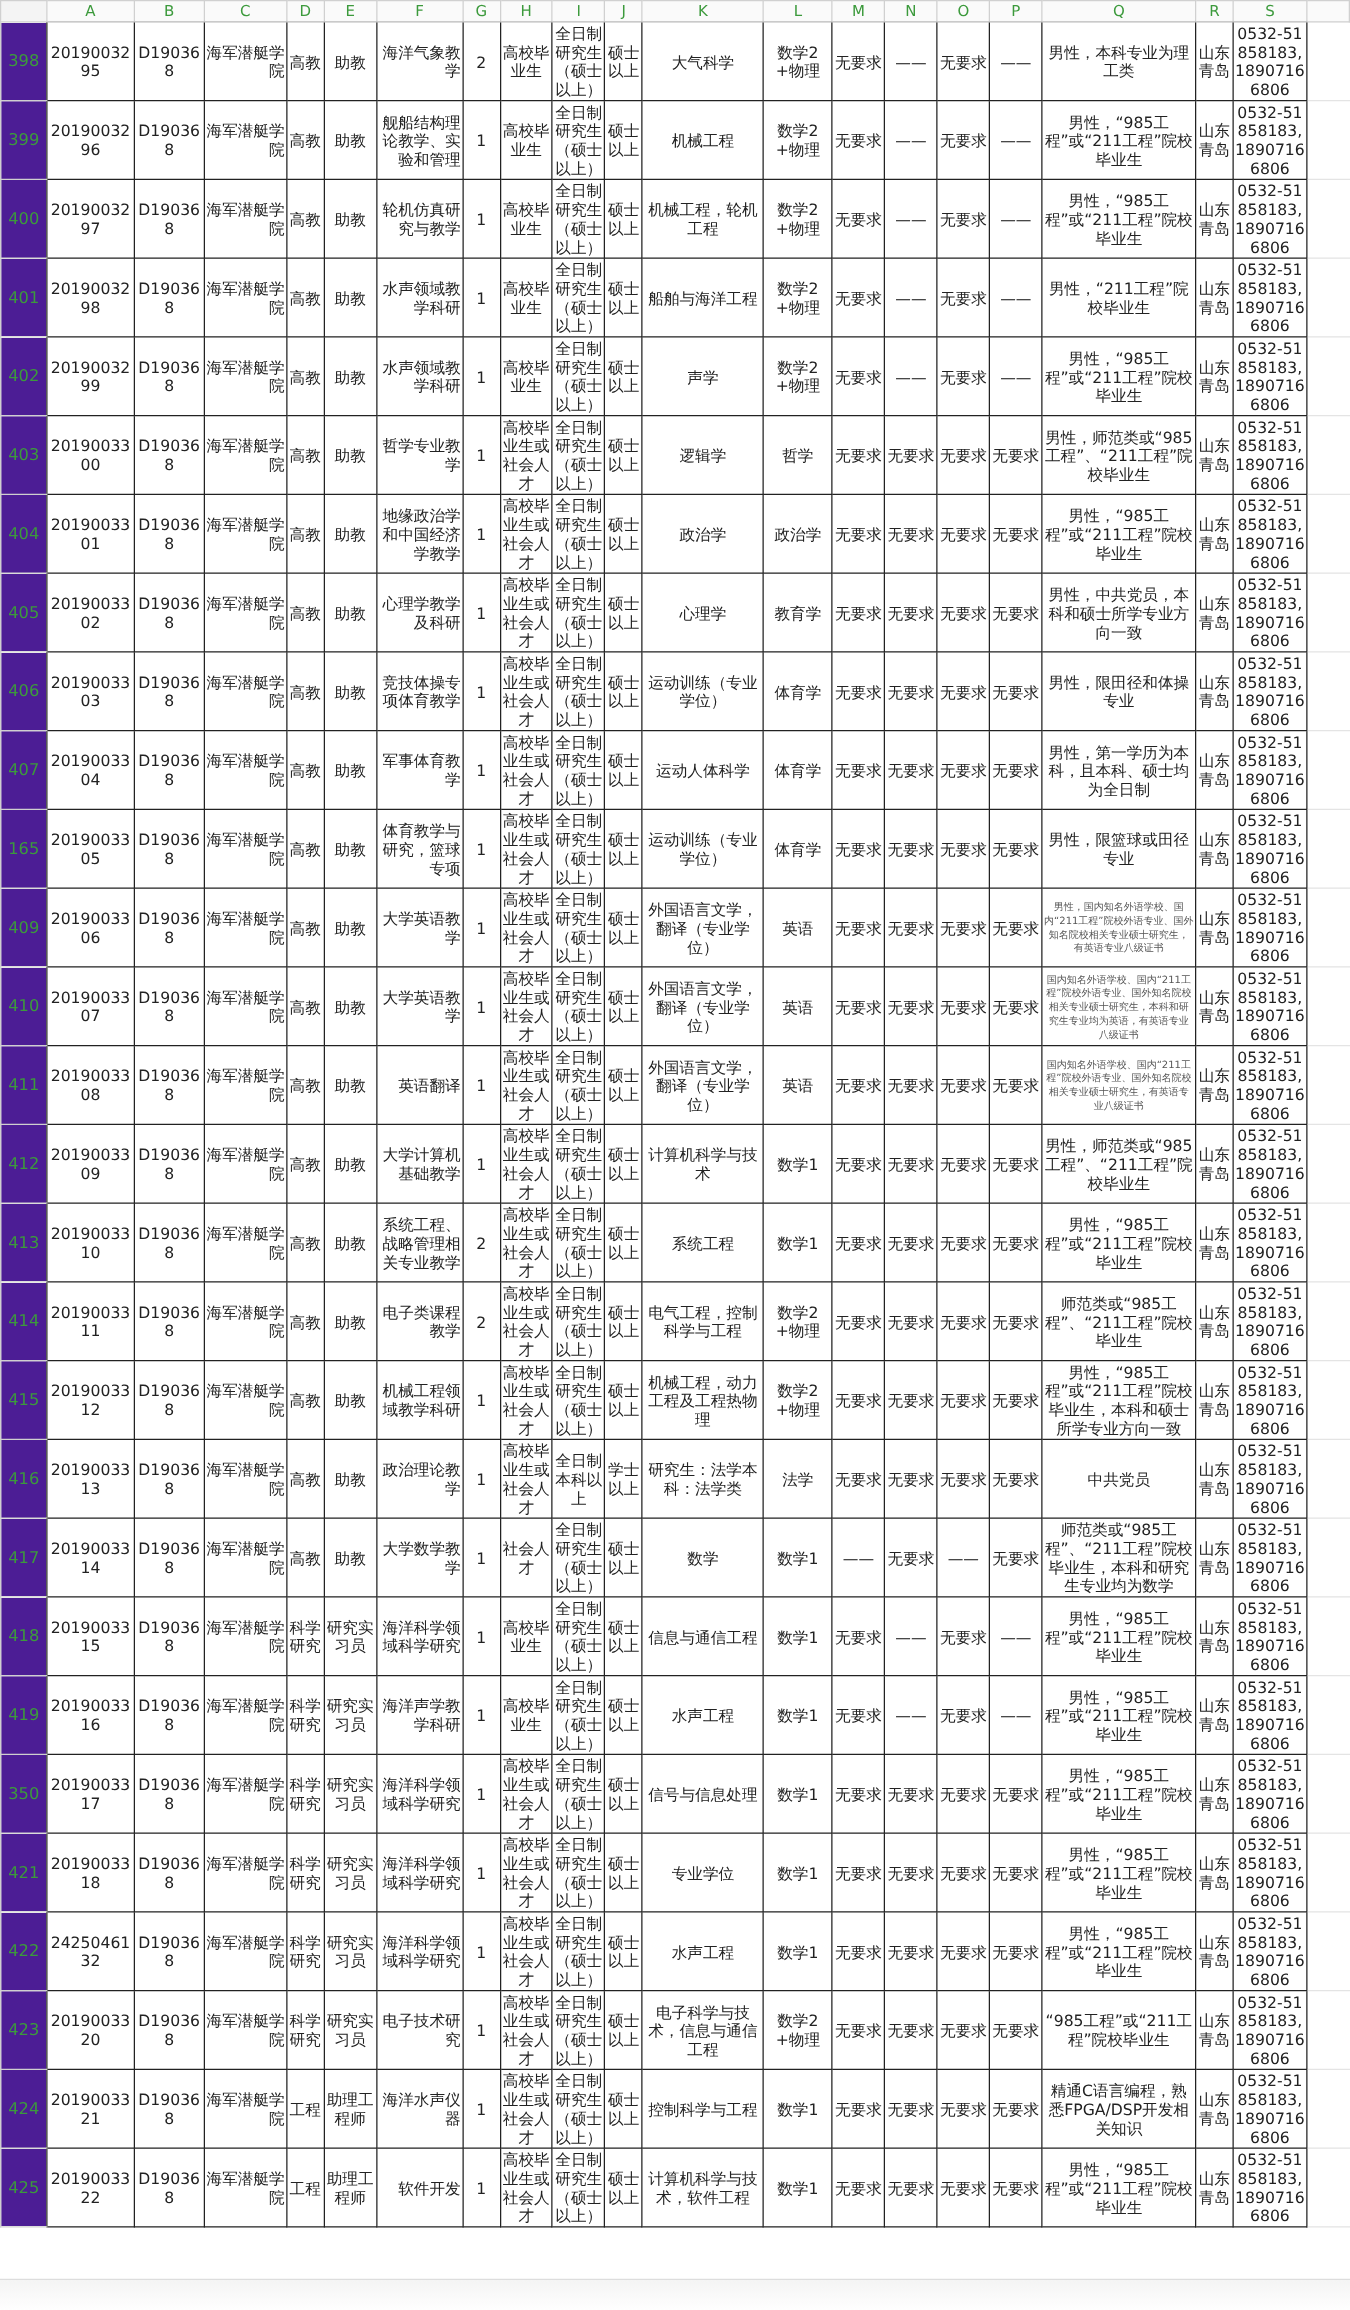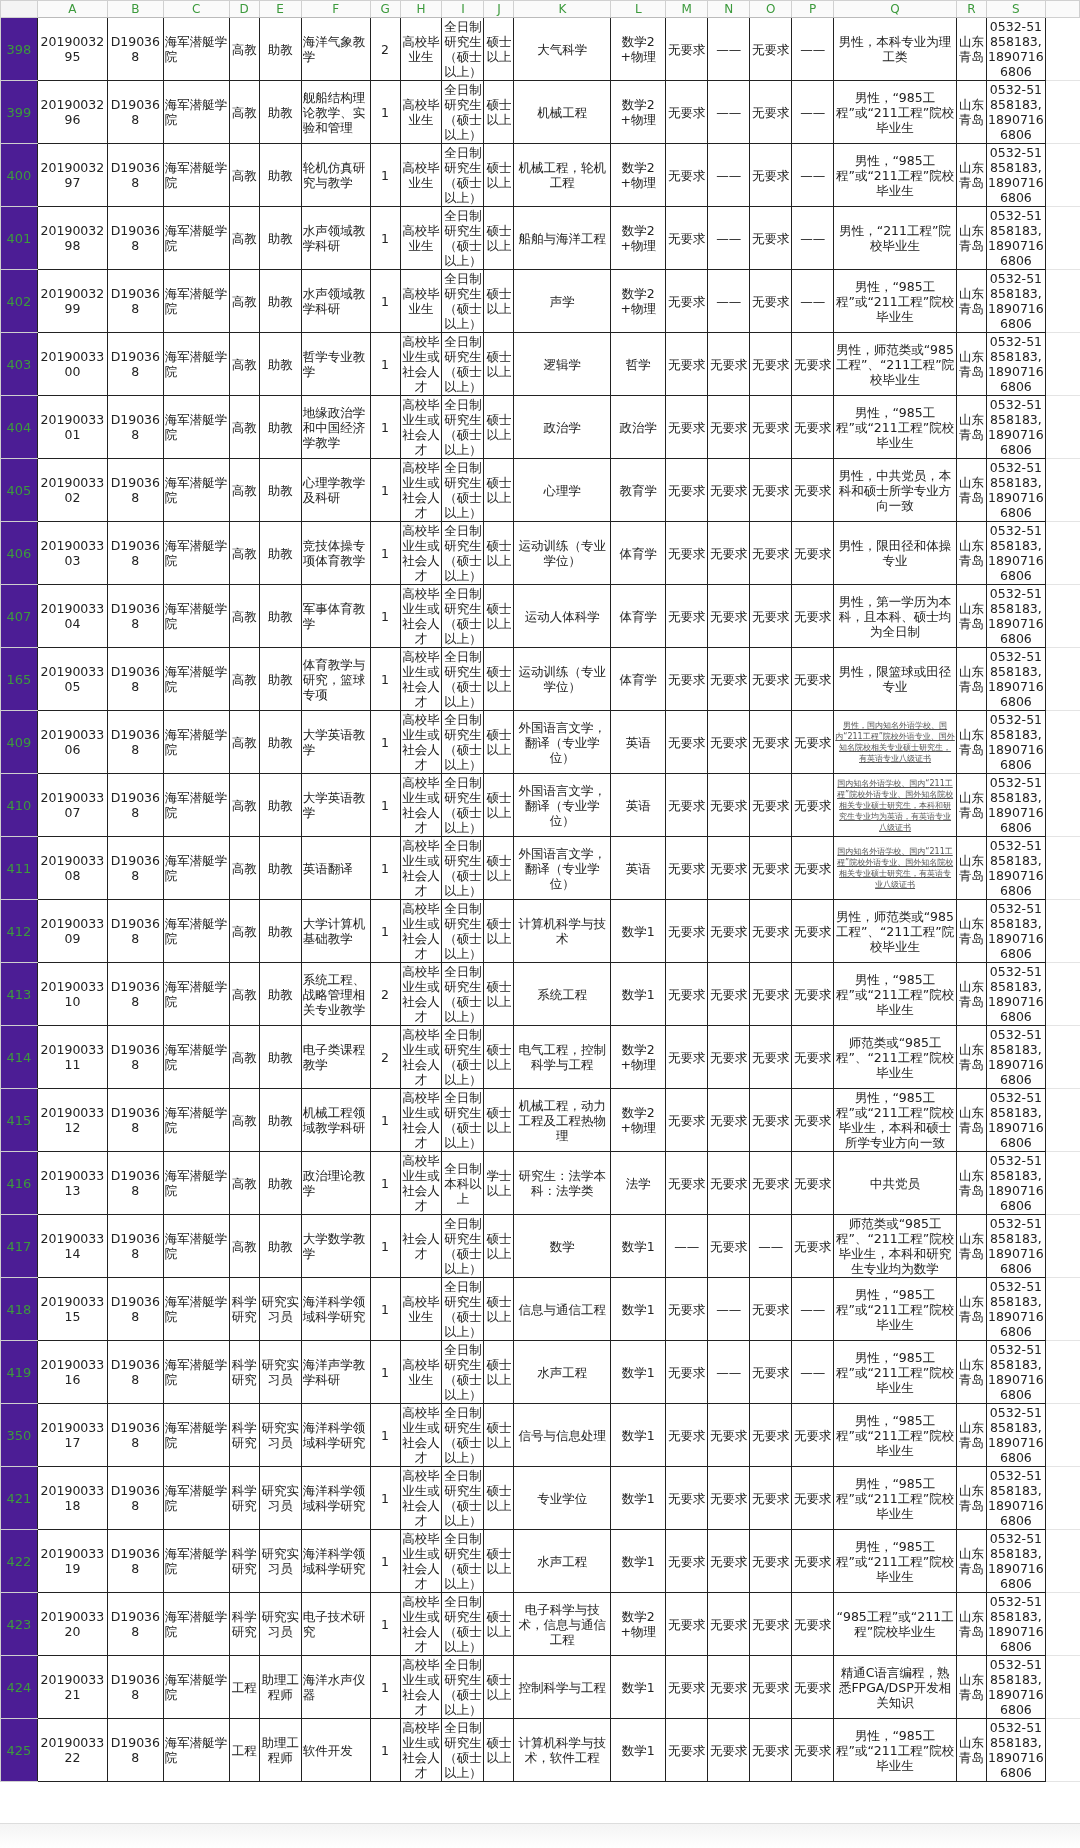--- a/index.html
+++ b/index.html
@@ -3,22 +3,22 @@
 <meta charset="utf-8">
 <style>
   html, body { margin:0; padding:0; background:#fff; }
   body { width:1080px; height:1848px; overflow:hidden; position:relative; font-family:"DejaVu Sans", sans-serif; color:#222; }
   #sheet { position:absolute; left:0; top:0; }
   table { border-collapse:collapse; table-layout:fixed; }
   th.colhdr { height:16px; font-weight:normal; color:#3c9a3c; font-size:12px; background:#fafafa; border:1px solid #d0d0d0; border-bottom:1px solid #bbb; padding:0; text-align:center; }
   th.corner { background:#f4f4f4; border:1px solid #d0d0d0; }
   td { border:1.5px solid #222; font-size:12.5px; line-height:15px; padding:0 1px; text-align:center; vertical-align:middle; overflow:hidden; word-break:break-all; height:62px; }
   td.rowhdr { background:#4c1d95; color:#3c9a3c; font-size:13px; border:1px solid #cfcfcf; border-right:1.5px solid #222; }
-  td.left { text-align:left; }
-  td.small { font-size:8px; line-height:11px; color:#555;text-decoration:underline; }
+  td.left { text-align:right; }
+  td.small { font-size:8px; line-height:11px; color:#555; }
   td.empty { border:none; border-bottom:1px solid #e4e4e4; border-left:1px solid #bbb; }
   th.emptyhdr { border:1px solid #d0d0d0; background:#fafafa; }
   .fade { position:absolute; left:0; top:1823px; width:1080px; height:25px; background:linear-gradient(#f4f4f4, #fff); border-top:1px solid #ddd; }
 </style>
 </head>
 <body>
 
 <div id="sheet">
   <table>
     <colgroup>
@@ -617,21 +617,21 @@
           <td class="">无要求</td>
           <td class="">无要求</td>
           <td class="">无要求</td>
           <td class="">男性，“985工程”或“211工程”院校毕业生</td>
           <td class="">山东青岛</td>
           <td class="">0532-51858183,18907166806</td>
           <td class="empty"></td>
         </tr>
         <tr>
           <td class="rowhdr">422</td>
-          <td class="">2019003319</td>
+          <td class="">2425046132</td>
           <td class="">D190368</td>
           <td class="left">海军潜艇学院</td>
           <td class="">科学研究</td>
           <td class="">研究实习员</td>
           <td class="left">海洋科学领域科学研究</td>
           <td class="">1</td>
           <td class="">高校毕业生或社会人才</td>
           <td class="">全日制研究生（硕士以上）</td>
           <td class="">硕士以上</td>
           <td class="">水声工程</td>

